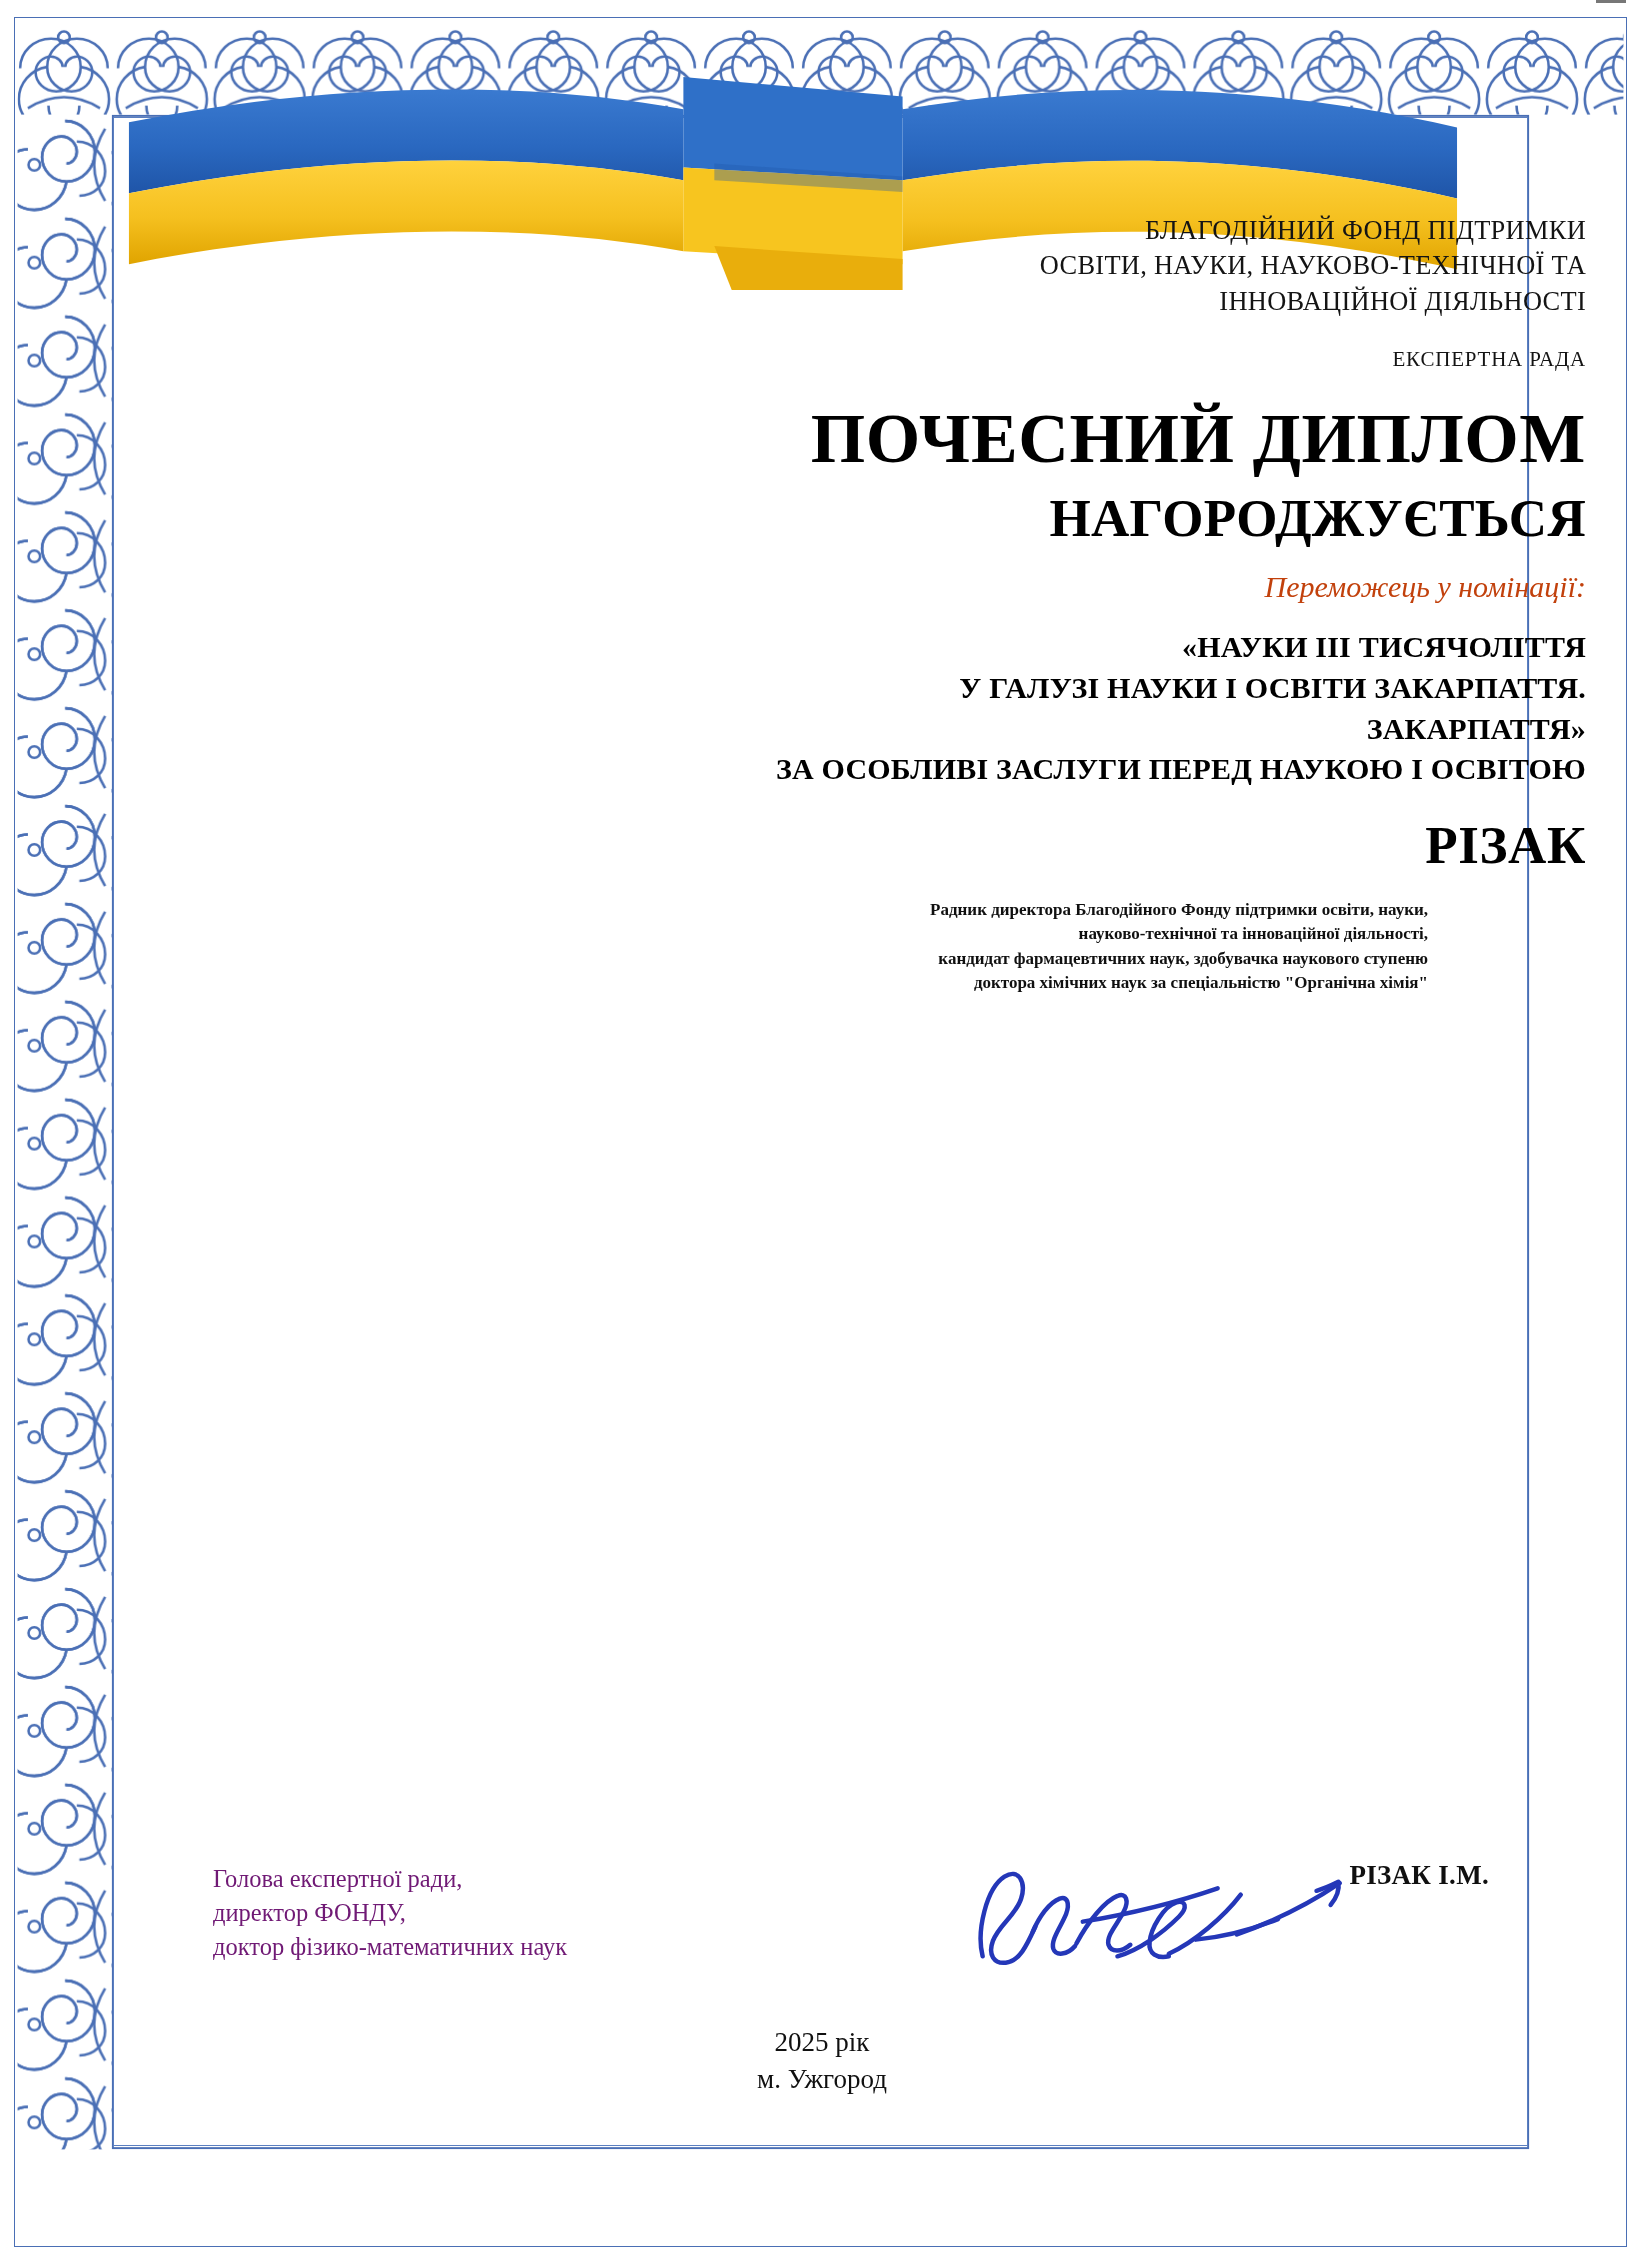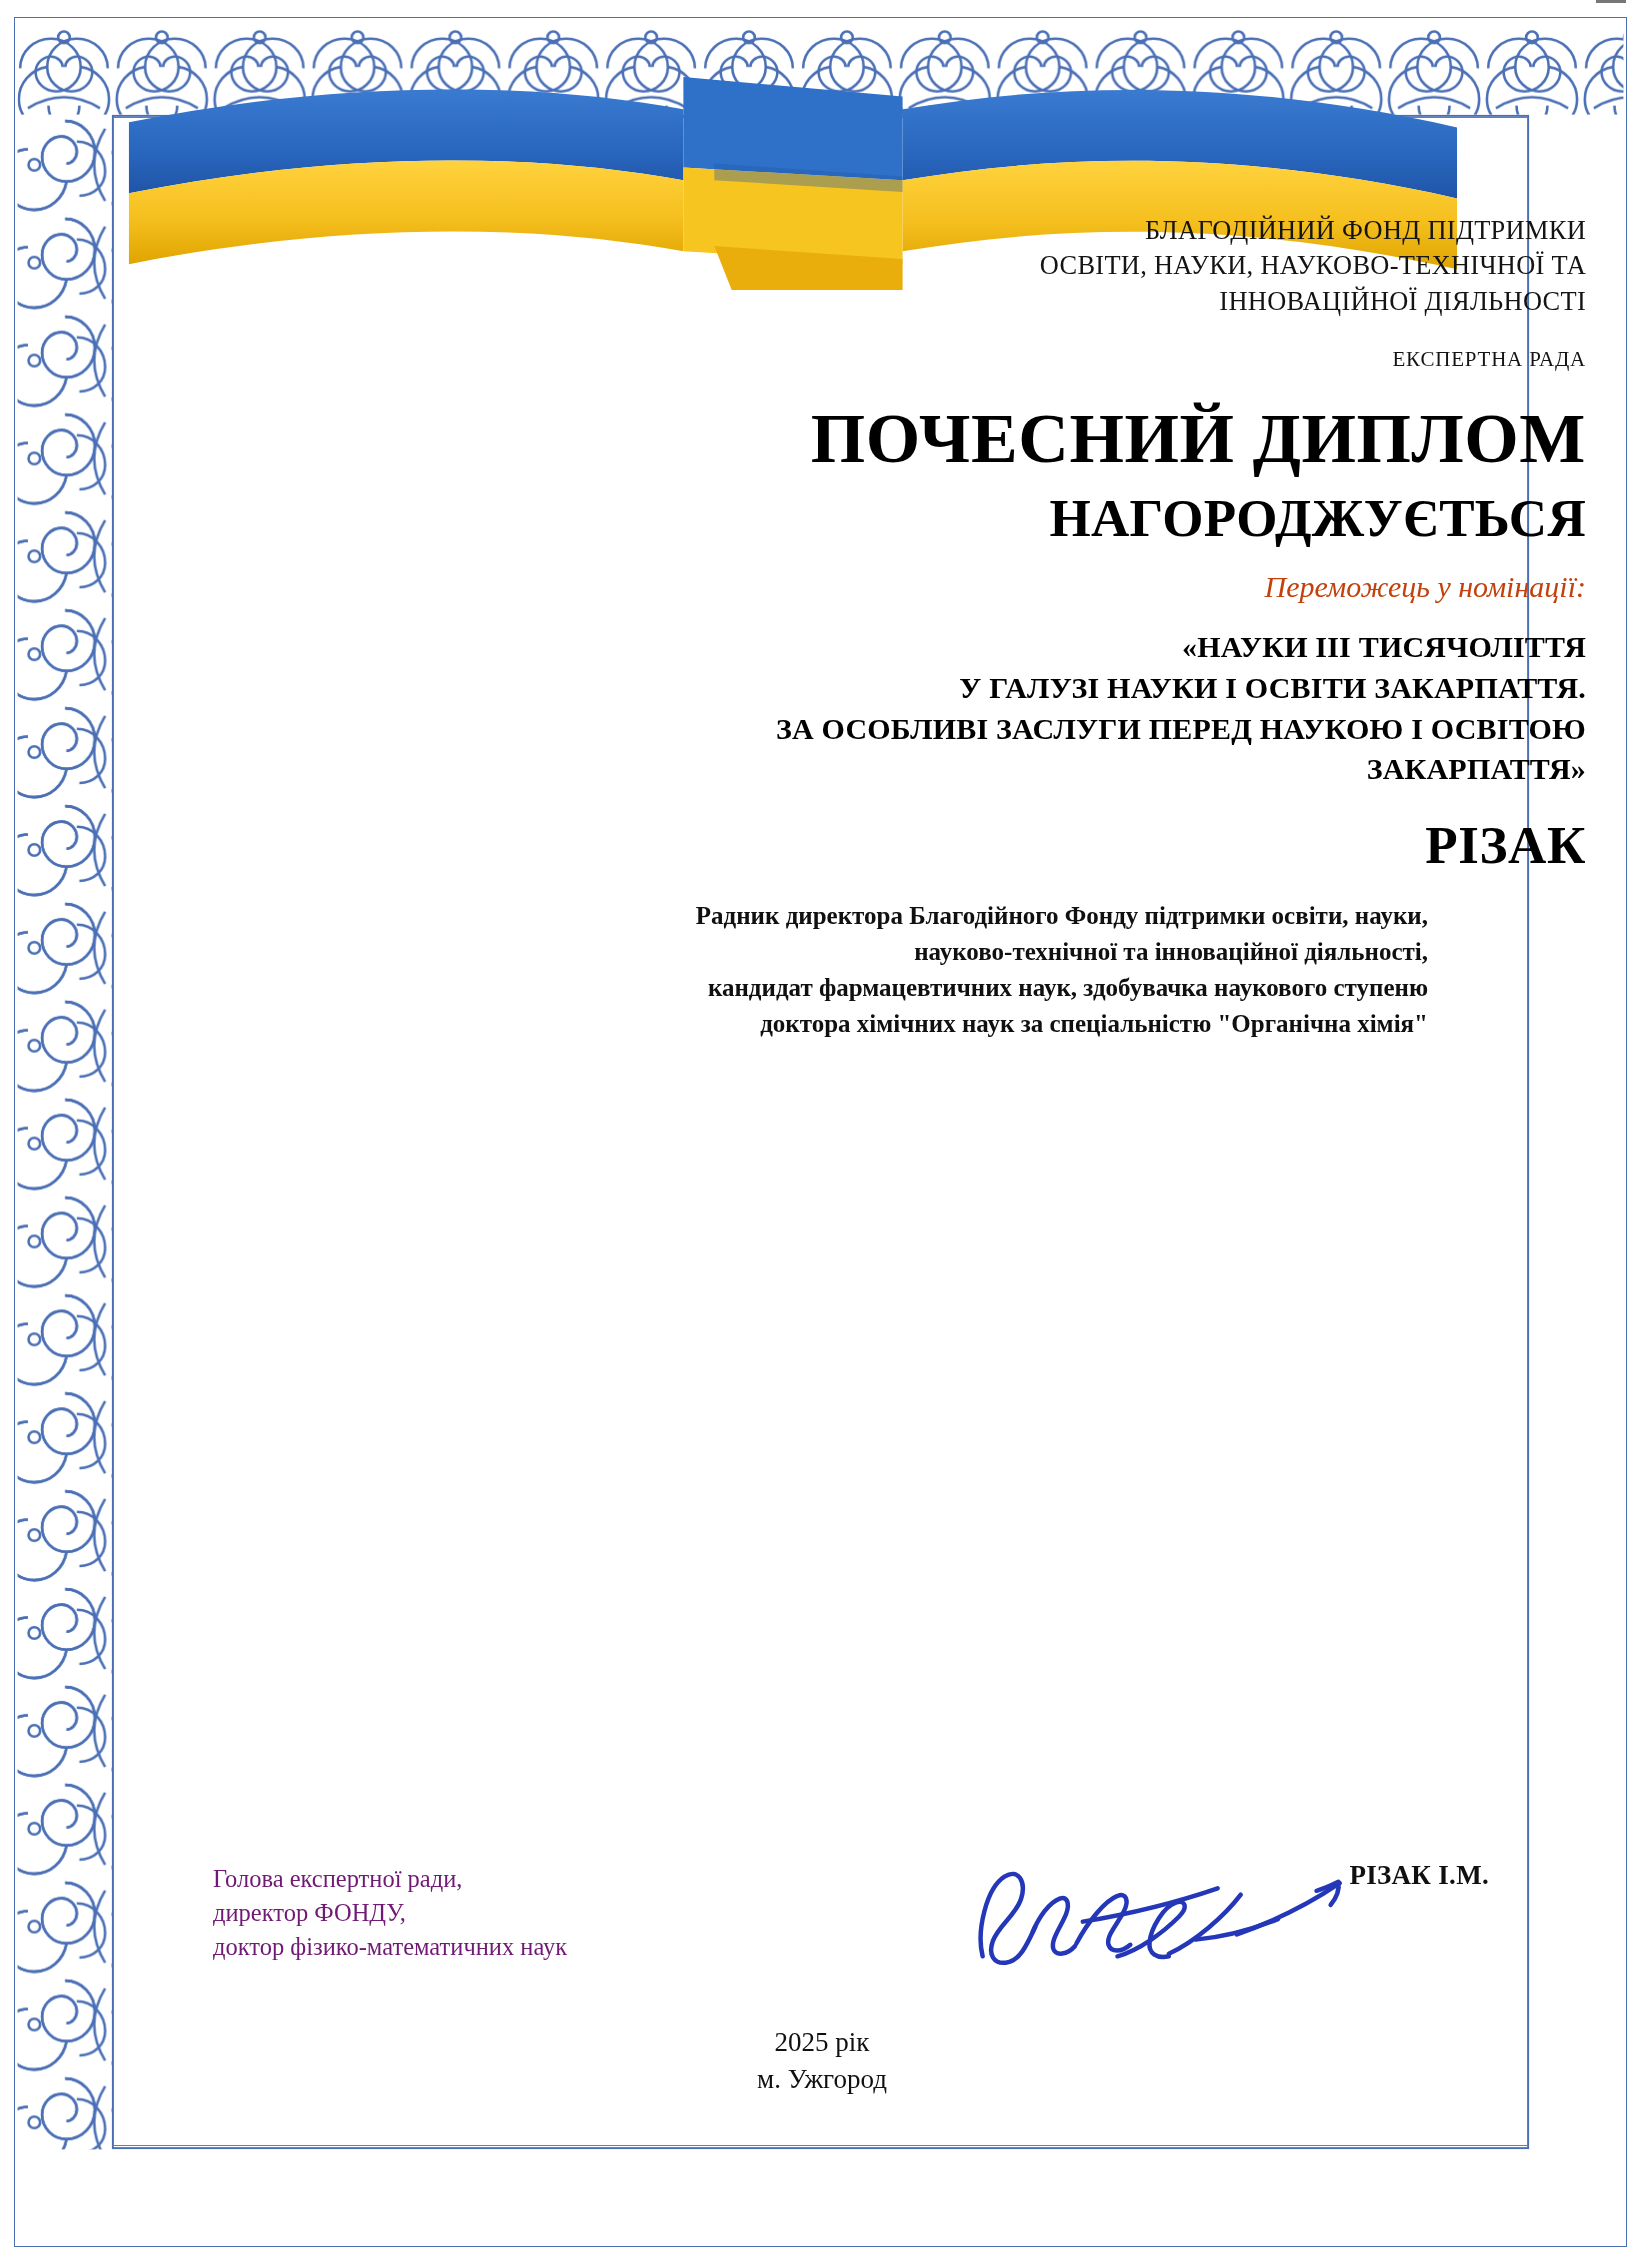--- a/index.html
+++ b/index.html
@@ -127,21 +127,21 @@
   .laureate {
     font-size: 53px;
     font-weight: bold;
     line-height: 1.12;
     letter-spacing: 0.6px;
     margin-bottom: 22px;
     color: #000000;
   }
 
   .credentials {
-    font-size: 25px;
+    font-size: 17px;
     font-weight: bold;
     line-height: 1.44;
     color: #101010;
     margin: 0 auto;
     max-width: 1212px;
   }
 
   
   .sign-row {
     position: absolute;
@@ -289,22 +289,22 @@
     <div class="council">ЕКСПЕРТНА РАДА</div>
 
     <div class="title-main">ПОЧЕСНИЙ ДИПЛОМ</div>
     <div class="title-sub">НАГОРОДЖУЄТЬСЯ</div>
 
     <div class="nomination-label">Переможець у номінації:</div>
 
     <div class="nomination-text">
       <div>«НАУКИ ІІІ ТИСЯЧОЛІТТЯ</div>
       <div>У ГАЛУЗІ НАУКИ І ОСВІТИ ЗАКАРПАТТЯ.</div>
+      <div>ЗАКАРПАТТЯ»</div>
       <div>ЗА ОСОБЛИВІ ЗАСЛУГИ ПЕРЕД НАУКОЮ І ОСВІТОЮ</div>
-      <div>ЗАКАРПАТТЯ»</div>
     </div>
 
     <div class="laureate">
       <div>РІЗАК</div>
     </div>
 
     <div class="credentials">
       <div>Радник директора Благодійного Фонду підтримки освіти, науки,</div>
       <div>науково-технічної та інноваційної діяльності,</div>
       <div>кандидат фармацевтичних наук, здобувачка наукового ступеню</div>

